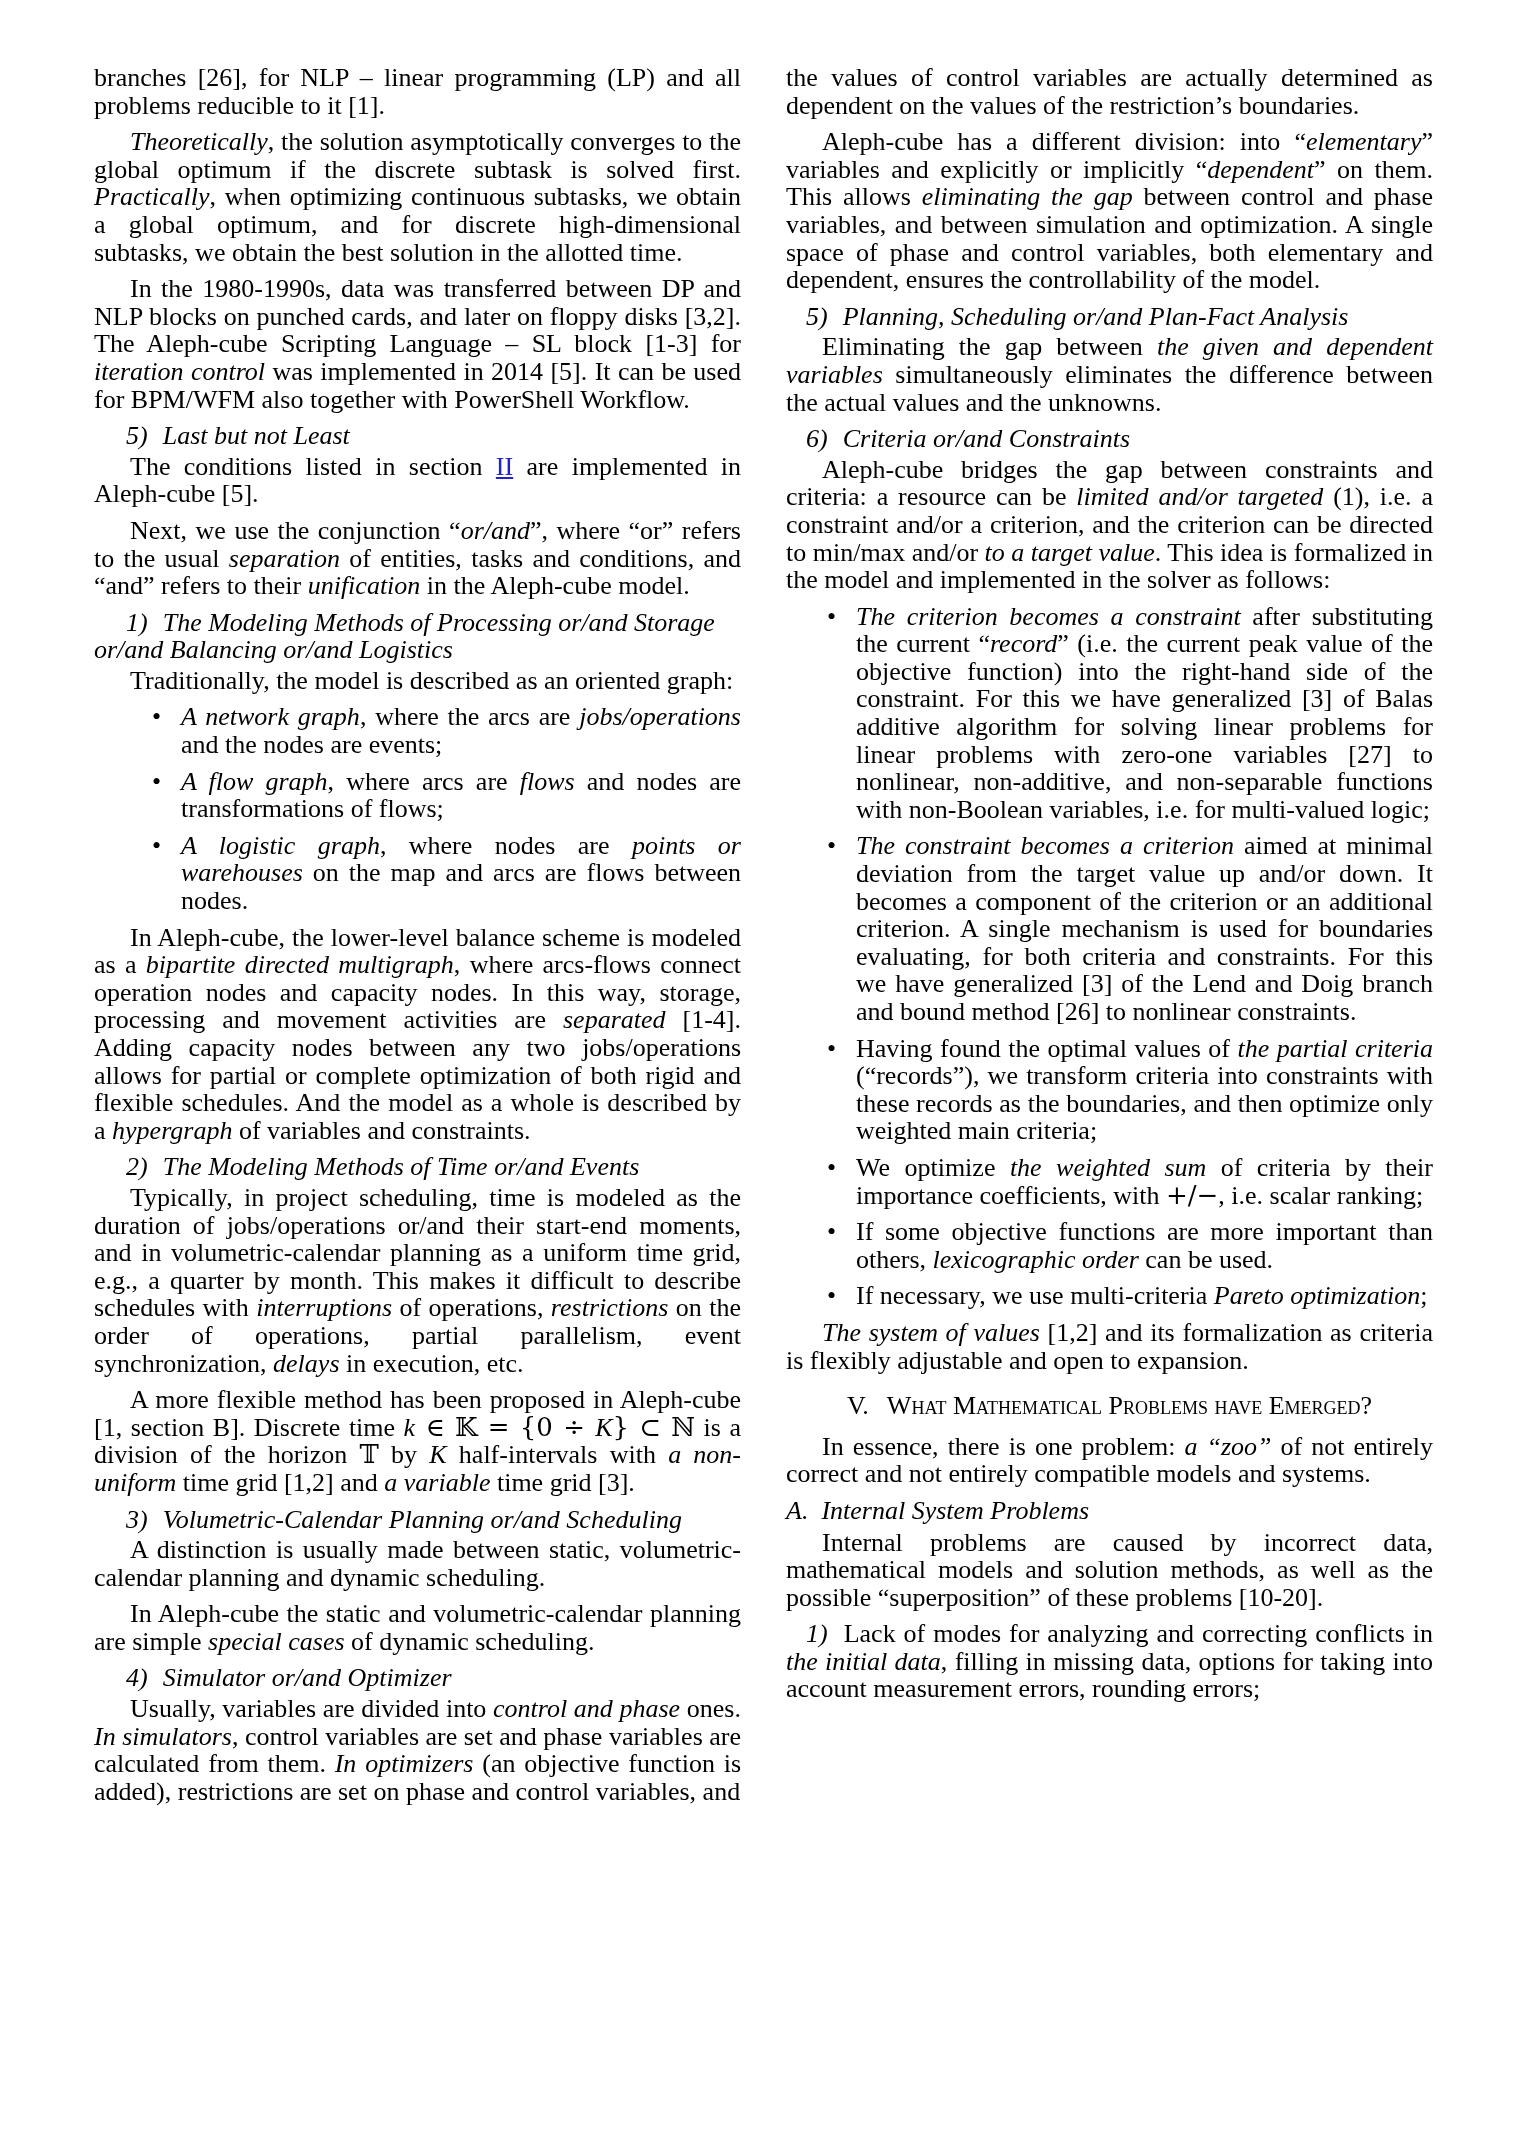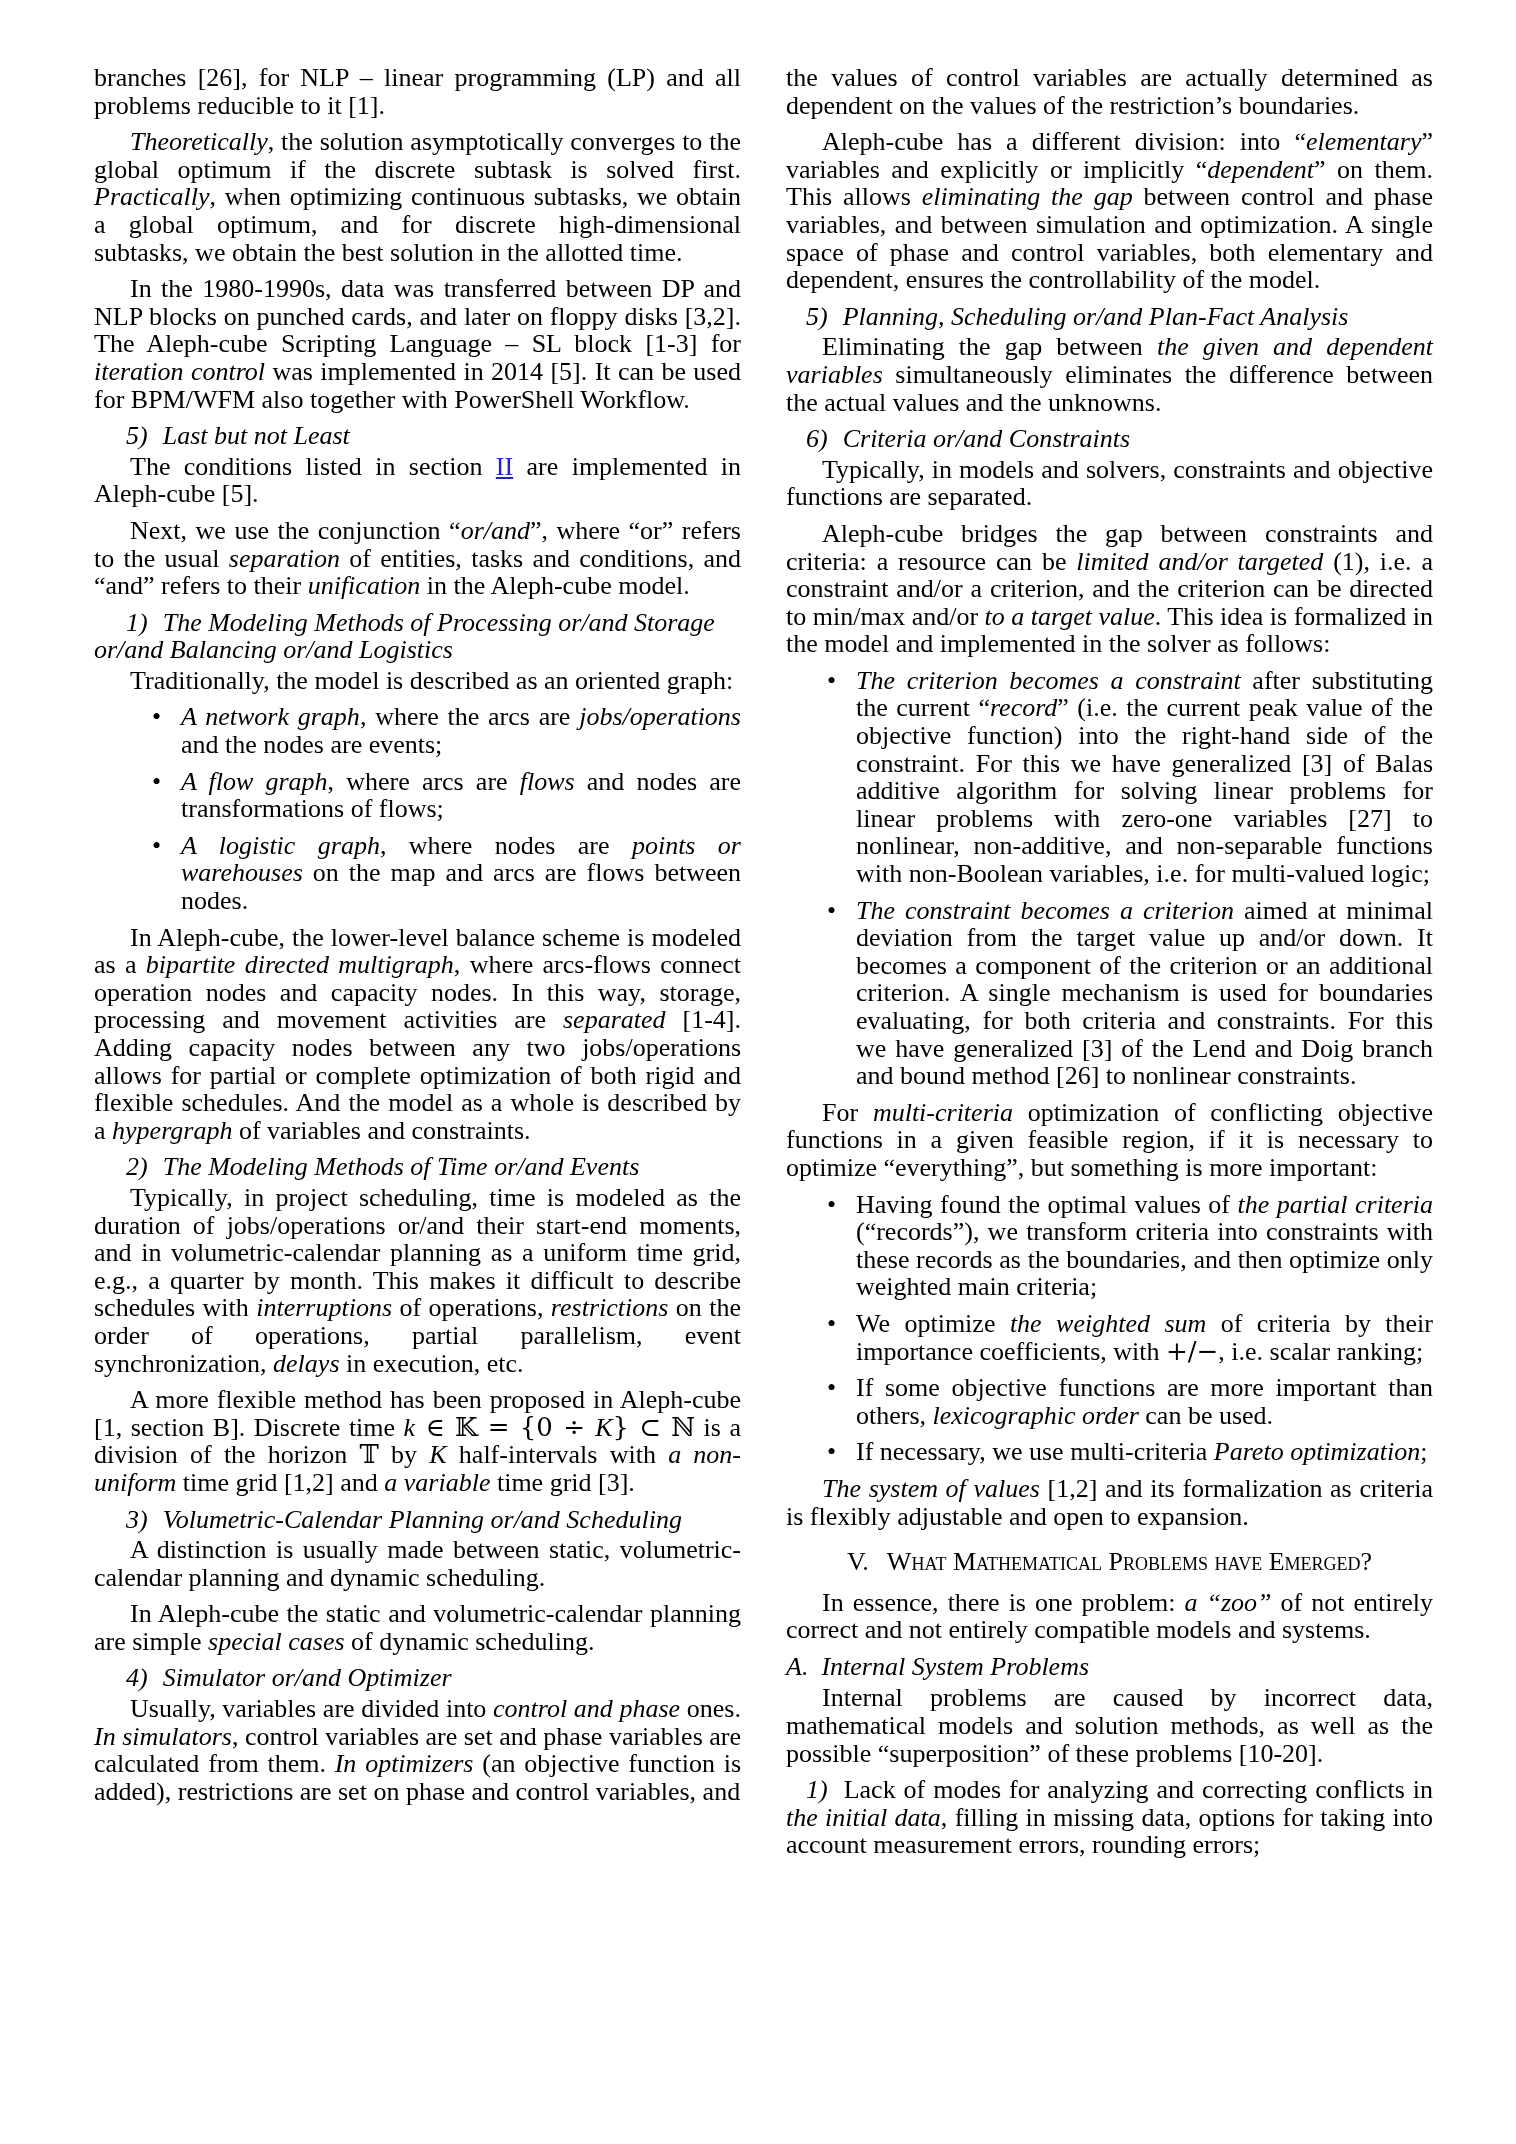--- a/index.html
+++ b/index.html
@@ -68,25 +68,23 @@
         <p class="para"><span class="seg-r">In Aleph-cube the static and volumetric-calendar planning are simple </span><span class="seg-i">special cases</span><span class="seg-r"> of dynamic scheduling.</span></p>
         <div class="h-num"><span class="hlabel seg-i">4)</span><span class="seg-i">Simulator or/and Optimizer</span></div>
         <p class="para"><span class="seg-r">Usually, variables are divided into </span><span class="seg-i">control and phase</span><span class="seg-r"> ones. </span><span class="seg-i">In simulators</span><span class="seg-r">, control variables are set and phase variables are calculated from them. </span><span class="seg-i">In optimizers</span><span class="seg-r"> (an objective function is added), restrictions are set on phase and control variables, and</span></p>
       </div>
     <div class="col col-right" id="col-right">
         <p class="para noindent"><span class="seg-r">the values of control variables are actually determined as dependent on the values of the restriction’s boundaries.</span></p>
         <p class="para"><span class="seg-r">Aleph-cube has a different division: into “</span><span class="seg-i">elementary</span><span class="seg-r">” variables and explicitly or implicitly “</span><span class="seg-i">dependent</span><span class="seg-r">” on them. This allows </span><span class="seg-i">eliminating the gap</span><span class="seg-r"> between control and phase variables, and between simulation and optimization. A single space of phase and control variables, both elementary and dependent, ensures the controllability of the model.</span></p>
         <div class="h-num"><span class="hlabel seg-i">5)</span><span class="seg-i">Planning, Scheduling or/and Plan-Fact Analysis</span></div>
         <p class="para"><span class="seg-r">Eliminating the gap between </span><span class="seg-i">the given and dependent variables</span><span class="seg-r"> simultaneously eliminates the difference between the actual values and the unknowns.</span></p>
         <div class="h-num"><span class="hlabel seg-i">6)</span><span class="seg-i">Criteria or/and Constraints</span></div>
-        <p class="para"><span class="seg-r">Typically, in models and solvers, constraints and objective functions are separated.</span></p>
         <p class="para"><span class="seg-r">Aleph-cube bridges the gap between constraints and criteria: a resource can be </span><span class="seg-i">limited and/or targeted</span><span class="seg-r"> (1), i.e. a constraint and/or a criterion, and the criterion can be directed to min/max and/or </span><span class="seg-i">to a target value</span><span class="seg-r">. This idea is formalized in the model and implemented in the solver as follows:</span></p>
         <div class="bullet"><span class="seg-i">The criterion becomes a constraint</span><span class="seg-r"> after substituting the current “</span><span class="seg-i">record</span><span class="seg-r">” (i.e. the current peak value of the objective function) into the right-hand side of the constraint. For this we have generalized [3] of Balas additive algorithm for solving linear problems for linear problems with zero-one variables [27] to nonlinear, non-additive, and non-separable functions with non-Boolean variables, i.e. for multi-valued logic;</span></div>
         <div class="bullet"><span class="seg-i">The constraint becomes a criterion</span><span class="seg-r"> aimed at minimal deviation from the target value up and/or down. It becomes a component of the criterion or an additional criterion. A single mechanism is used for boundaries evaluating, for both criteria and constraints. For this we have generalized [3] of the Lend and Doig branch and bound method [26] to nonlinear constraints.</span></div>
-        <p class="para"><span class="seg-r">For </span><span class="seg-i">multi-criteria</span><span class="seg-r"> optimization of conflicting objective functions in a given feasible region, if it is necessary to optimize “everything”, but something is more important:</span></p>
         <div class="bullet"><span class="seg-r">Having found the optimal values of </span><span class="seg-i">the partial criteria</span><span class="seg-r"> (“records”), we transform criteria into constraints with these records as the boundaries, and then optimize only weighted main criteria;</span></div>
         <div class="bullet"><span class="seg-r">We optimize </span><span class="seg-i">the weighted sum</span><span class="seg-r"> of criteria by their importance coefficients, with </span><span class="seg-m">+/−</span><span class="seg-r">, i.e. scalar ranking;</span></div>
         <div class="bullet"><span class="seg-r">If some objective functions are more important than others, </span><span class="seg-i">lexicographic order</span><span class="seg-r"> can be used.</span></div>
         <div class="bullet"><span class="seg-r">If necessary, we use multi-criteria </span><span class="seg-i">Pareto optimization</span><span class="seg-r">;</span></div>
         <p class="para"><span class="seg-i">The system of values</span><span class="seg-r"> [1,2] and its formalization as criteria is flexibly adjustable and open to expansion.</span></p>
         <div class="h-section"><span class="hlabel">V.</span><span class="sc">What Mathematical Problems have Emerged?</span></div>
         <p class="para"><span class="seg-r">In essence, there is one problem: </span><span class="seg-i">a “zoo”</span><span class="seg-r"> of not entirely correct and not entirely compatible models and systems.</span></p>
         <div class="h-alpha"><span class="hlabel seg-i">A.</span><span class="seg-i">Internal System Problems</span></div>
         <p class="para"><span class="seg-r">Internal problems are caused by incorrect data, mathematical models and solution methods, as well as the possible “superposition” of these problems [10-20].</span></p>
         <p class="para p-num"><span class="hlabel seg-i">1)</span><span class="seg-r">Lack of modes for analyzing and correcting conflicts in </span><span class="seg-i">the initial data</span><span class="seg-r">, filling in missing data, options for taking into account measurement errors, rounding errors;</span></p>

